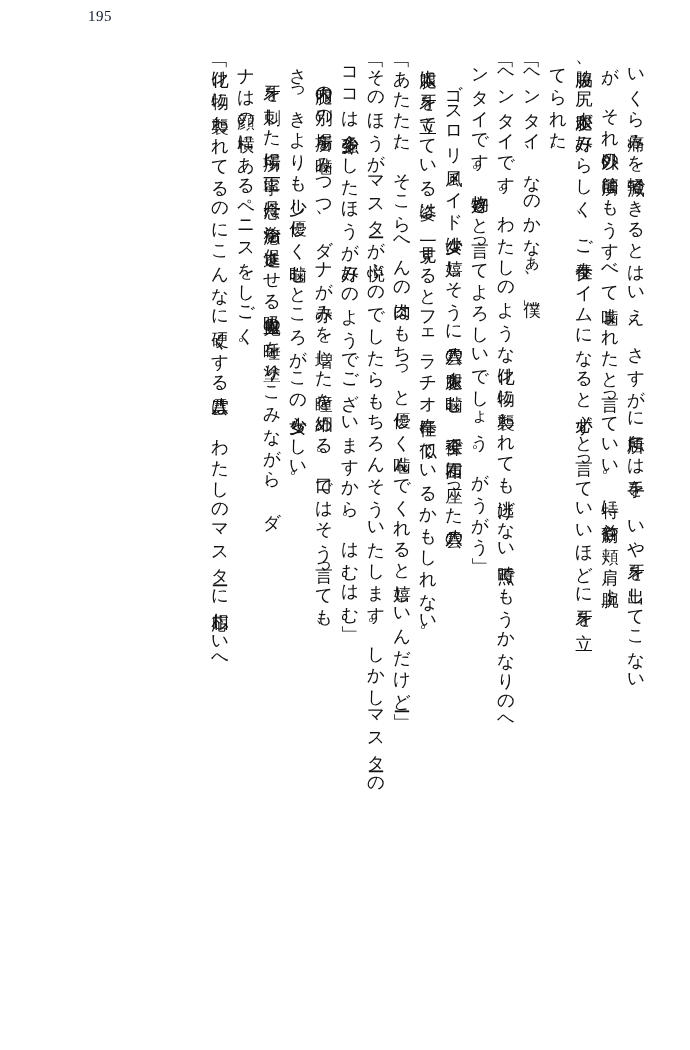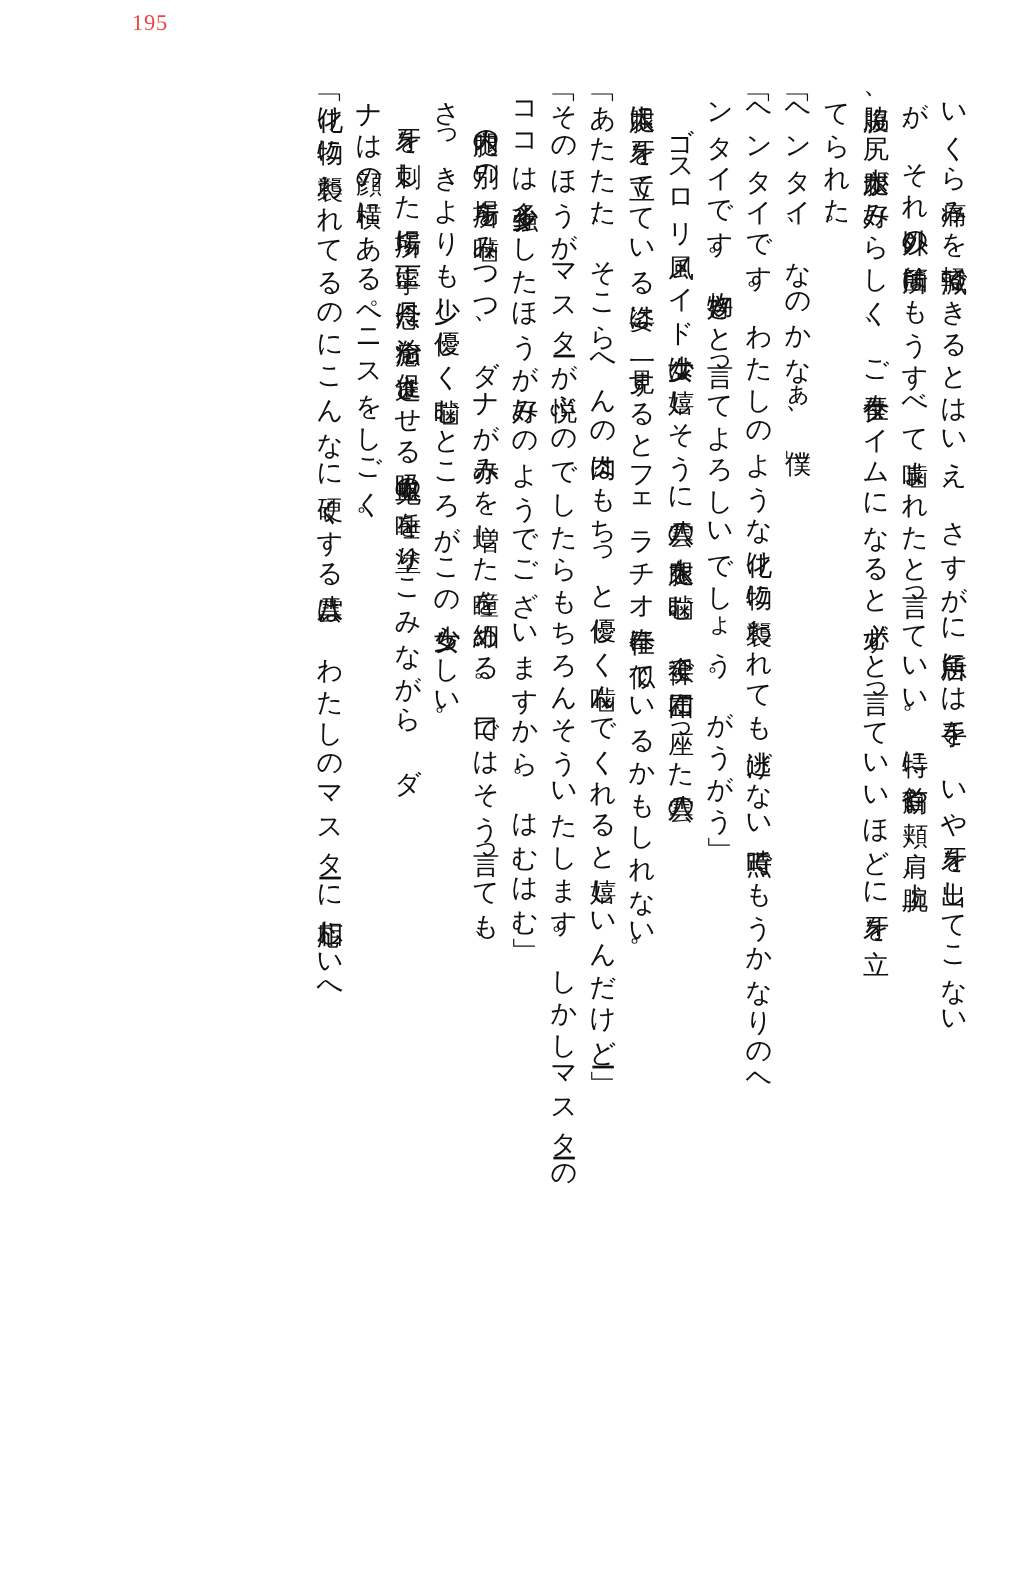--- a/index.html
+++ b/index.html
@@ -15,21 +15,21 @@
     overflow: hidden;
     font-family: "Liberation Serif", "DejaVu Serif", serif;
     color: #111111;
   }
   .page-number {
     position: absolute;
     top: 8px;
     left: 88px;
     font-size: 15px;
     font-family: "Liberation Serif", serif;
-    color: #ef4444;
+    color: #0f172a;
     letter-spacing: 0.5px;
   }
   .vtext {
     position: absolute;
     top: 56px;
     right: 46px;
     height: 960px;
     width: 600px;
     display: flex;
     flex-direction: row;

